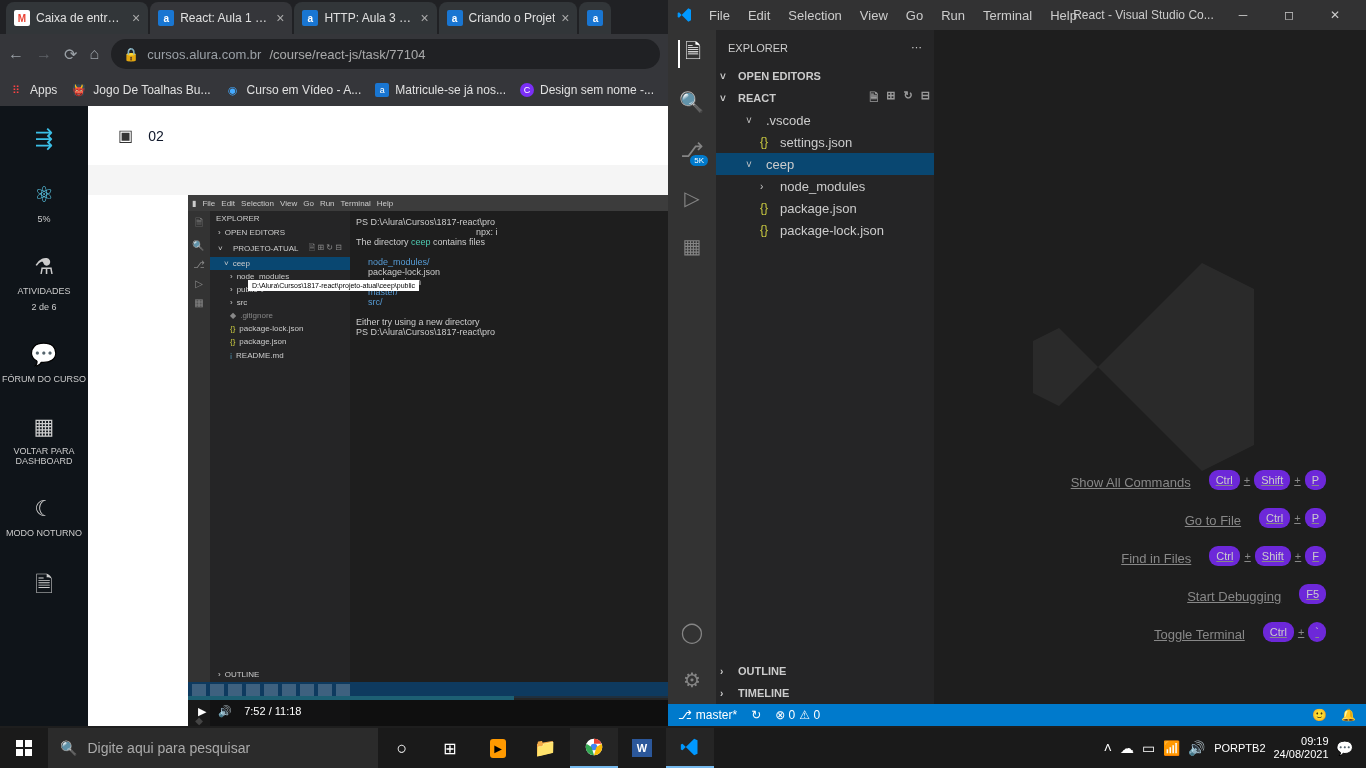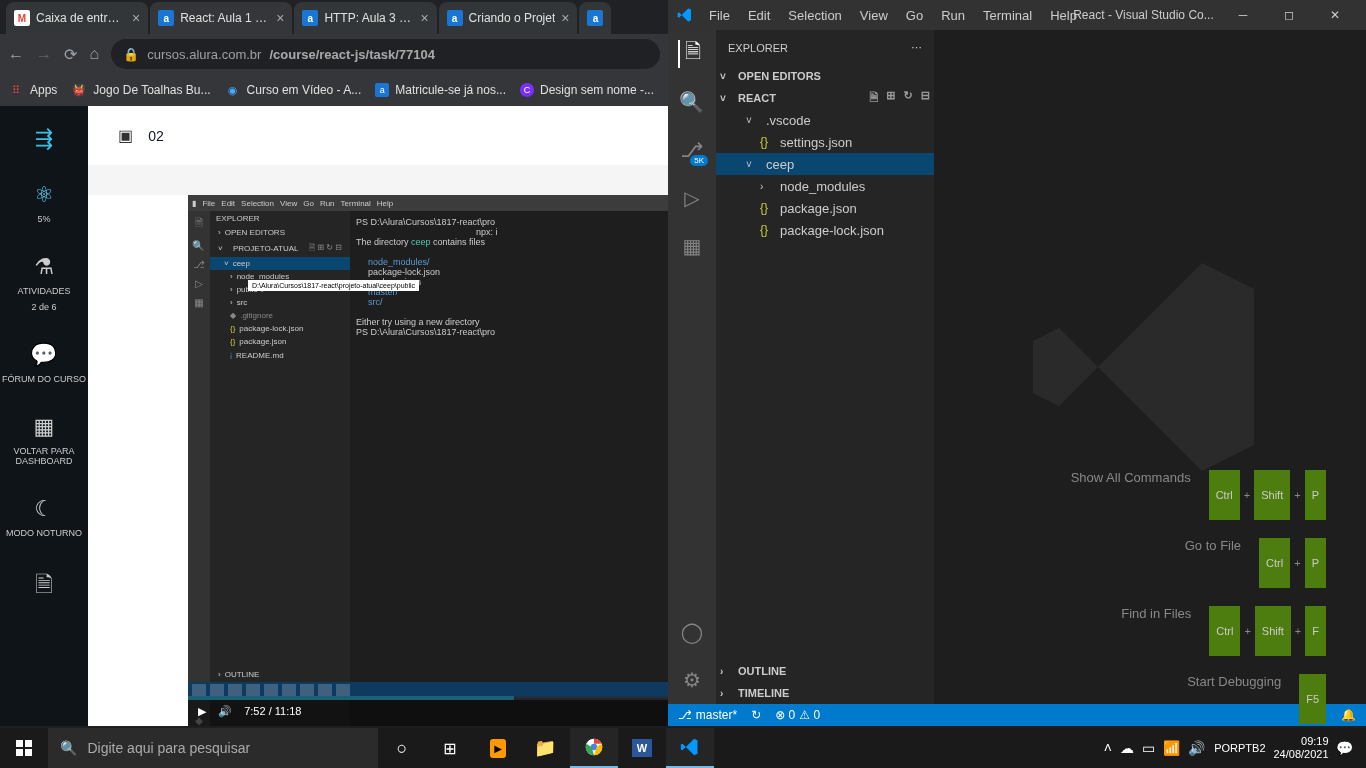--- a/index.html
+++ b/index.html
@@ -9,21 +9,21 @@
 .chrome { position: absolute; left: 0; top: 0; width: 668px; height: 726px; background: #2d2d30; display: flex; flex-direction: column; }
 .chrome-tabs { height: 34px; background: #202124; display: flex; align-items: flex-end; padding-left: 6px; }
 .chrome-tab { height: 32px; background: #323639; color: #e0e0e0; font-size: 12px; display: flex; align-items: center; padding: 0 8px; border-radius: 8px 8px 0 0; margin-right: 2px; max-width: 155px; overflow: hidden; white-space: nowrap; gap: 6px; }
 .chrome-tab.active { background: #35363a; }
 .chrome-tab .favicon { width: 16px; height: 16px; display: flex; align-items: center; justify-content: center; font-size: 10px; font-weight: bold; }
 .chrome-tab .close { margin-left: auto; color: #aaa; font-size: 14px; }
 .chrome-tab .label { overflow: hidden; text-overflow: ellipsis; max-width: 90px; }
 .chrome-toolbar { height: 40px; background: #35363a; display: flex; align-items: center; padding: 0 8px; gap: 12px; }
 .nav-icon { color: #9aa0a6; font-size: 16px; cursor: pointer; }
 .address-bar { flex: 1; background: #202124; border-radius: 16px; height: 30px; display: flex; align-items: center; padding: 0 12px; gap: 8px; color: #9aa0a6; font-size: 13px; }
-.address-bar .url { color: #e0e0e0; font-weight: bold; }
+.address-bar .url { color: #e0e0e0; }
 .bookmarks { height: 32px; background: #35363a; display: flex; align-items: center; padding: 0 8px; gap: 14px; }
 .bookmark { display: flex; align-items: center; gap: 6px; color: #e0e0e0; font-size: 12px; cursor: pointer; }
 .bookmark .icon { width: 16px; height: 16px; display: flex; align-items: center; justify-content: center; font-size: 11px; }
 
 
 .page-content { flex: 1; display: flex; background: #0d1117; }
 .alura-sidebar { width: 88px; background: #0f1419; display: flex; flex-direction: column; align-items: center; padding-top: 20px; gap: 30px; }
 .alura-item { display: flex; flex-direction: column; align-items: center; gap: 6px; color: #ccc; font-size: 9px; text-align: center; cursor: pointer; }
 .alura-icon { font-size: 22px; }
 .alura-main { flex: 1; background: #fff; display: flex; flex-direction: column; }
@@ -55,23 +55,23 @@
 .tree-item { height: 22px; display: flex; align-items: center; padding-left: 16px; color: #ccc; font-size: 13px; gap: 6px; cursor: pointer; }
 .tree-item.selected { background: #094771; }
 .tree-item.indent1 { padding-left: 30px; }
 .tree-item.indent2 { padding-left: 44px; }
 .tree-icon { font-size: 12px; width: 14px; }
 .chevron { font-size: 10px; width: 14px; }
 .json-icon { color: #cbcb41; }
 .editor-area { flex: 1; background: #1e1e1e; display: flex; flex-direction: column; align-items: center; justify-content: center; position: relative; }
 .watermark { opacity: 0.05; }
 .commands-list { position: absolute; right: 40px; top: 440px; display: flex; flex-direction: column; gap: 18px; }
-.command-row { display: flex; align-items: flex-start; justify-content: flex-end; gap: 18px; color: #888; font-size: 13px; }
+.command-row { display: flex; align-items: flex-end; justify-content: flex-end; gap: 18px; color: #888; font-size: 13px; text-decoration: underline; }
 .kbd-group { display: flex; gap: 4px; align-items: center; color: #888; font-size: 11px; }
-.kbd { background: #4d7c0f; color: #ccc; padding: 19px 7px; border-radius: 0; font-size: 11px; }
+.kbd { background: #6d28d9; color: #ccc; padding: 4px 7px; border-radius: 9px; font-size: 11px; }
 .status-bar { height: 22px; background: #007acc; display: flex; align-items: center; padding: 0 10px; gap: 14px; color: #fff; font-size: 12px; }
 .status-item { display: flex; align-items: center; gap: 4px; cursor: pointer; }
 .status-right { margin-left: auto; display: flex; gap: 14px; }
 
 
 .taskbar { position: absolute; left: 0; bottom: 0; width: 1366px; height: 40px; background: #1a1a1a; display: flex; align-items: center; }
 .start-btn { width: 48px; height: 40px; display: flex; align-items: center; justify-content: center; color: #fff; cursor: pointer; }
 .search-box { width: 330px; height: 40px; background: #2b2b2b; display: flex; align-items: center; padding: 0 12px; gap: 10px; color: #aaa; font-size: 14px; }
 .task-icons { display: flex; align-items: center; height: 40px; }
 .task-icon { width: 48px; height: 40px; display: flex; align-items: center; justify-content: center; cursor: pointer; position: relative; }

